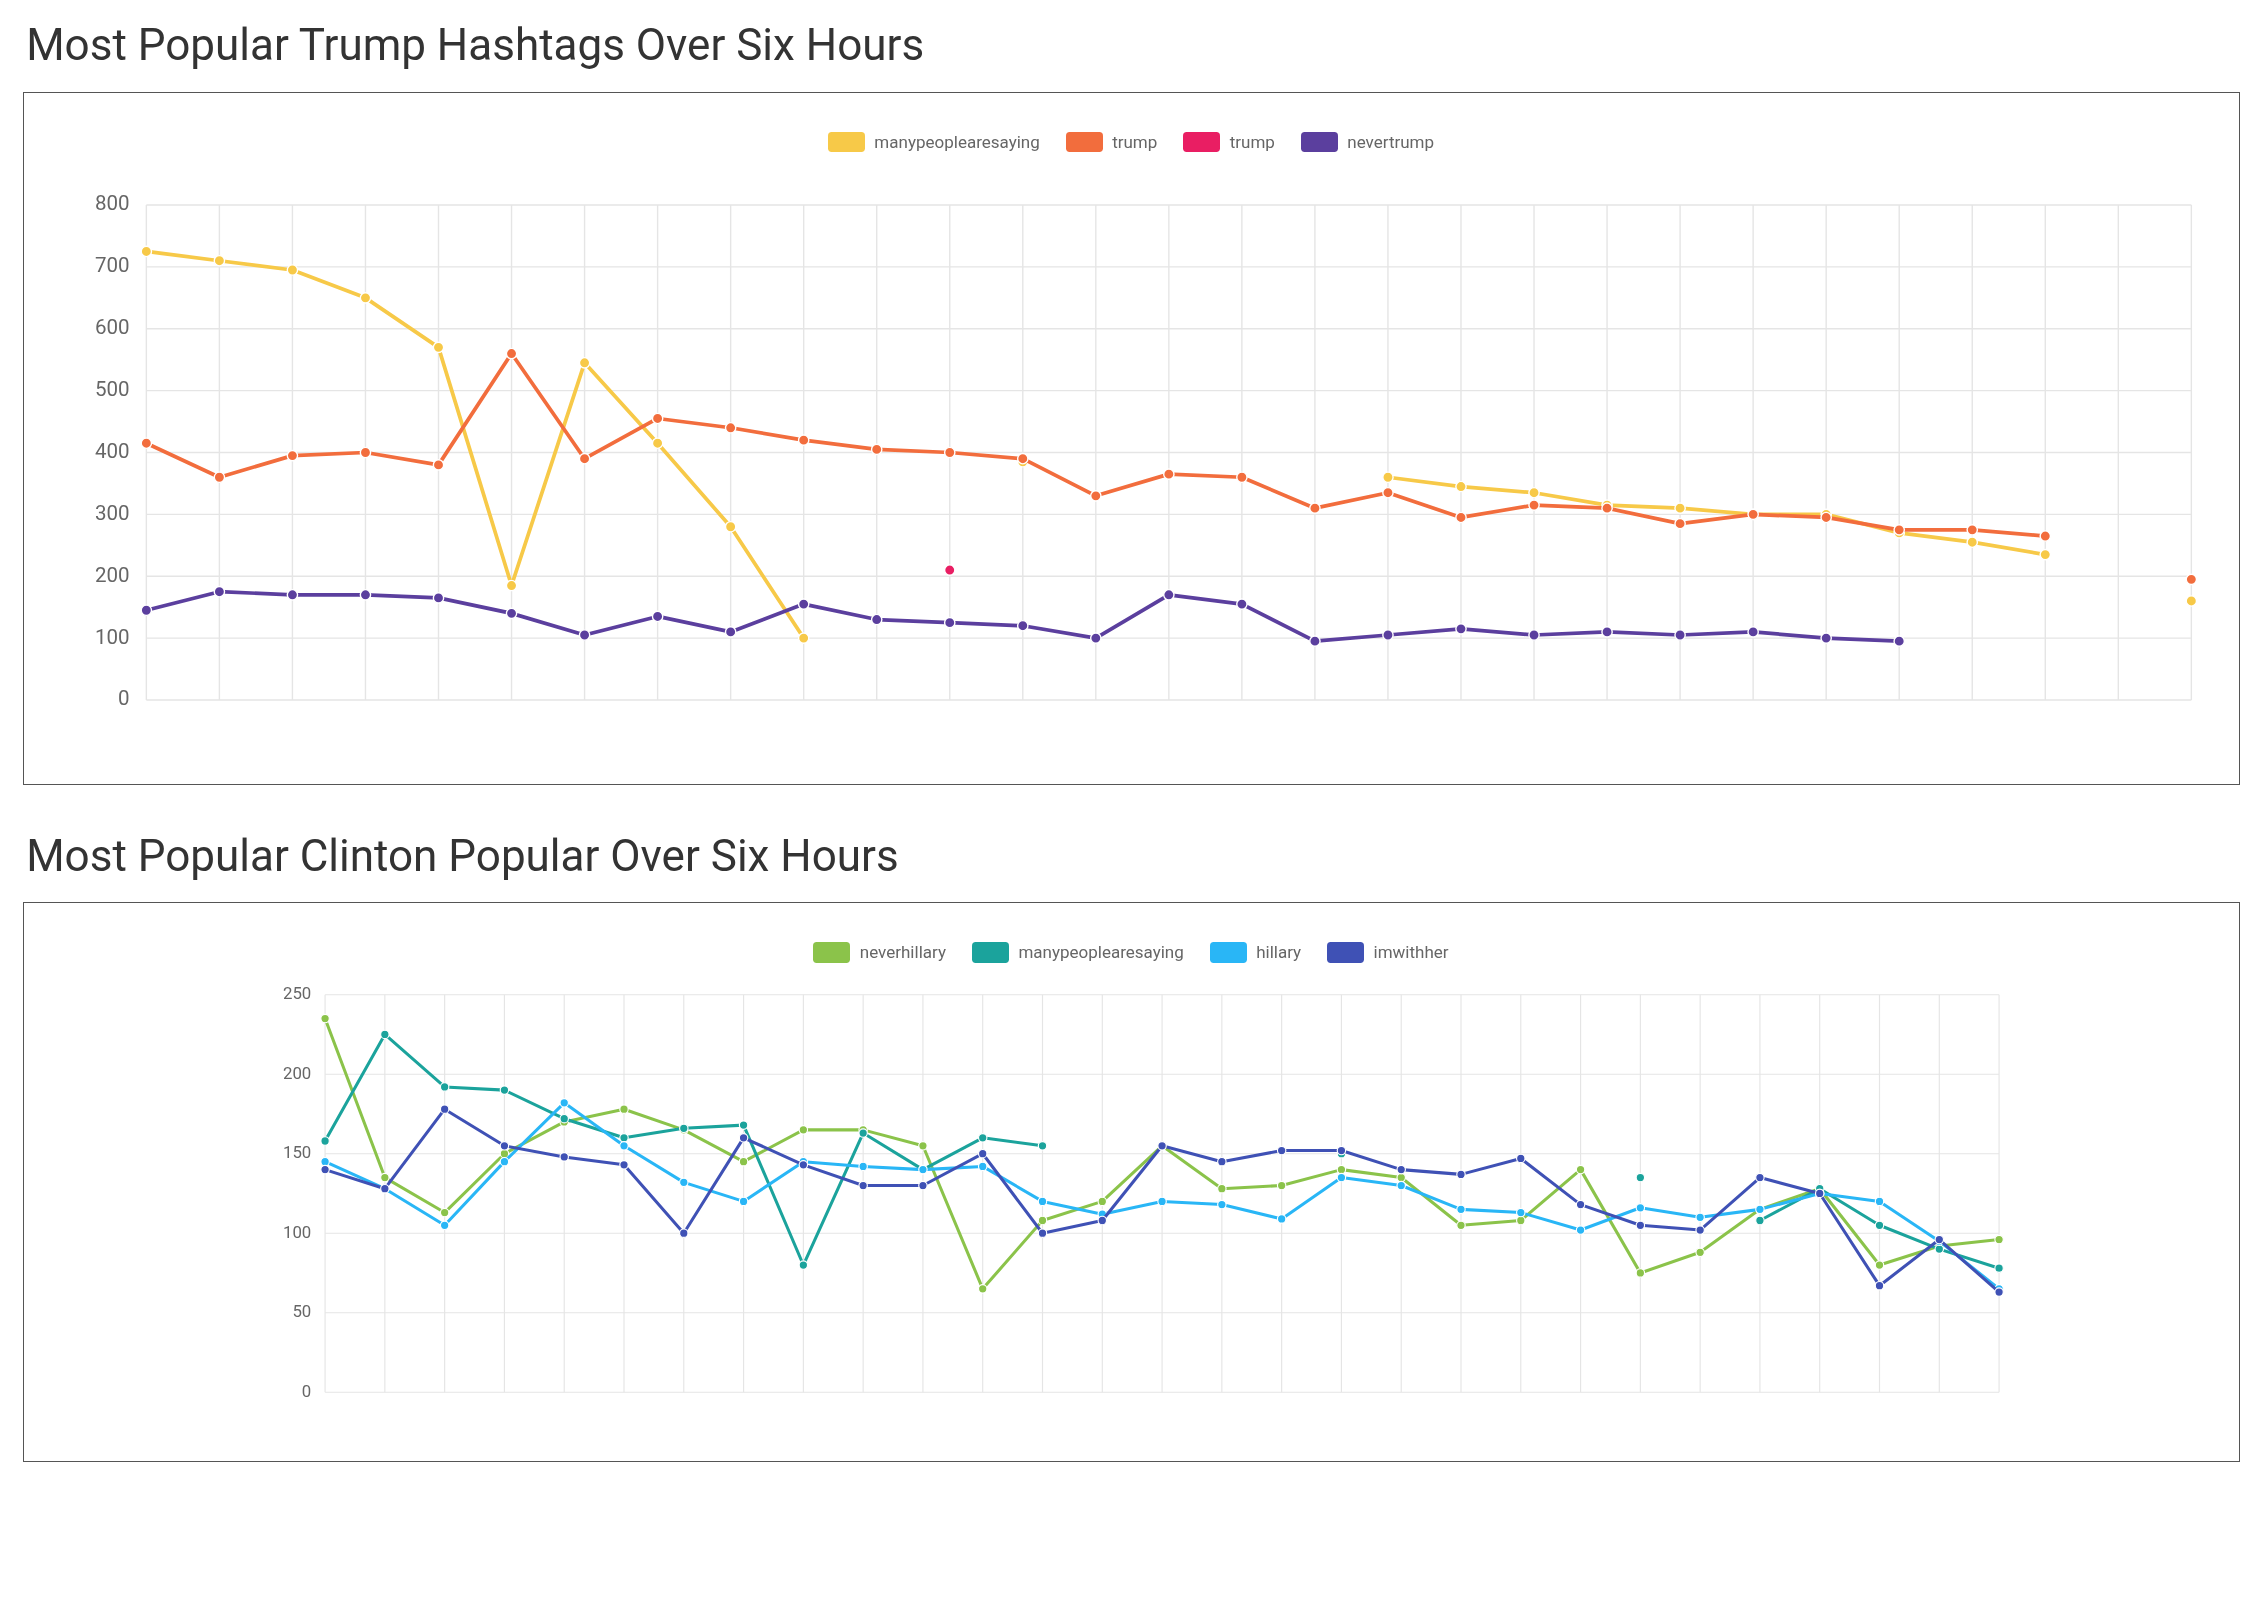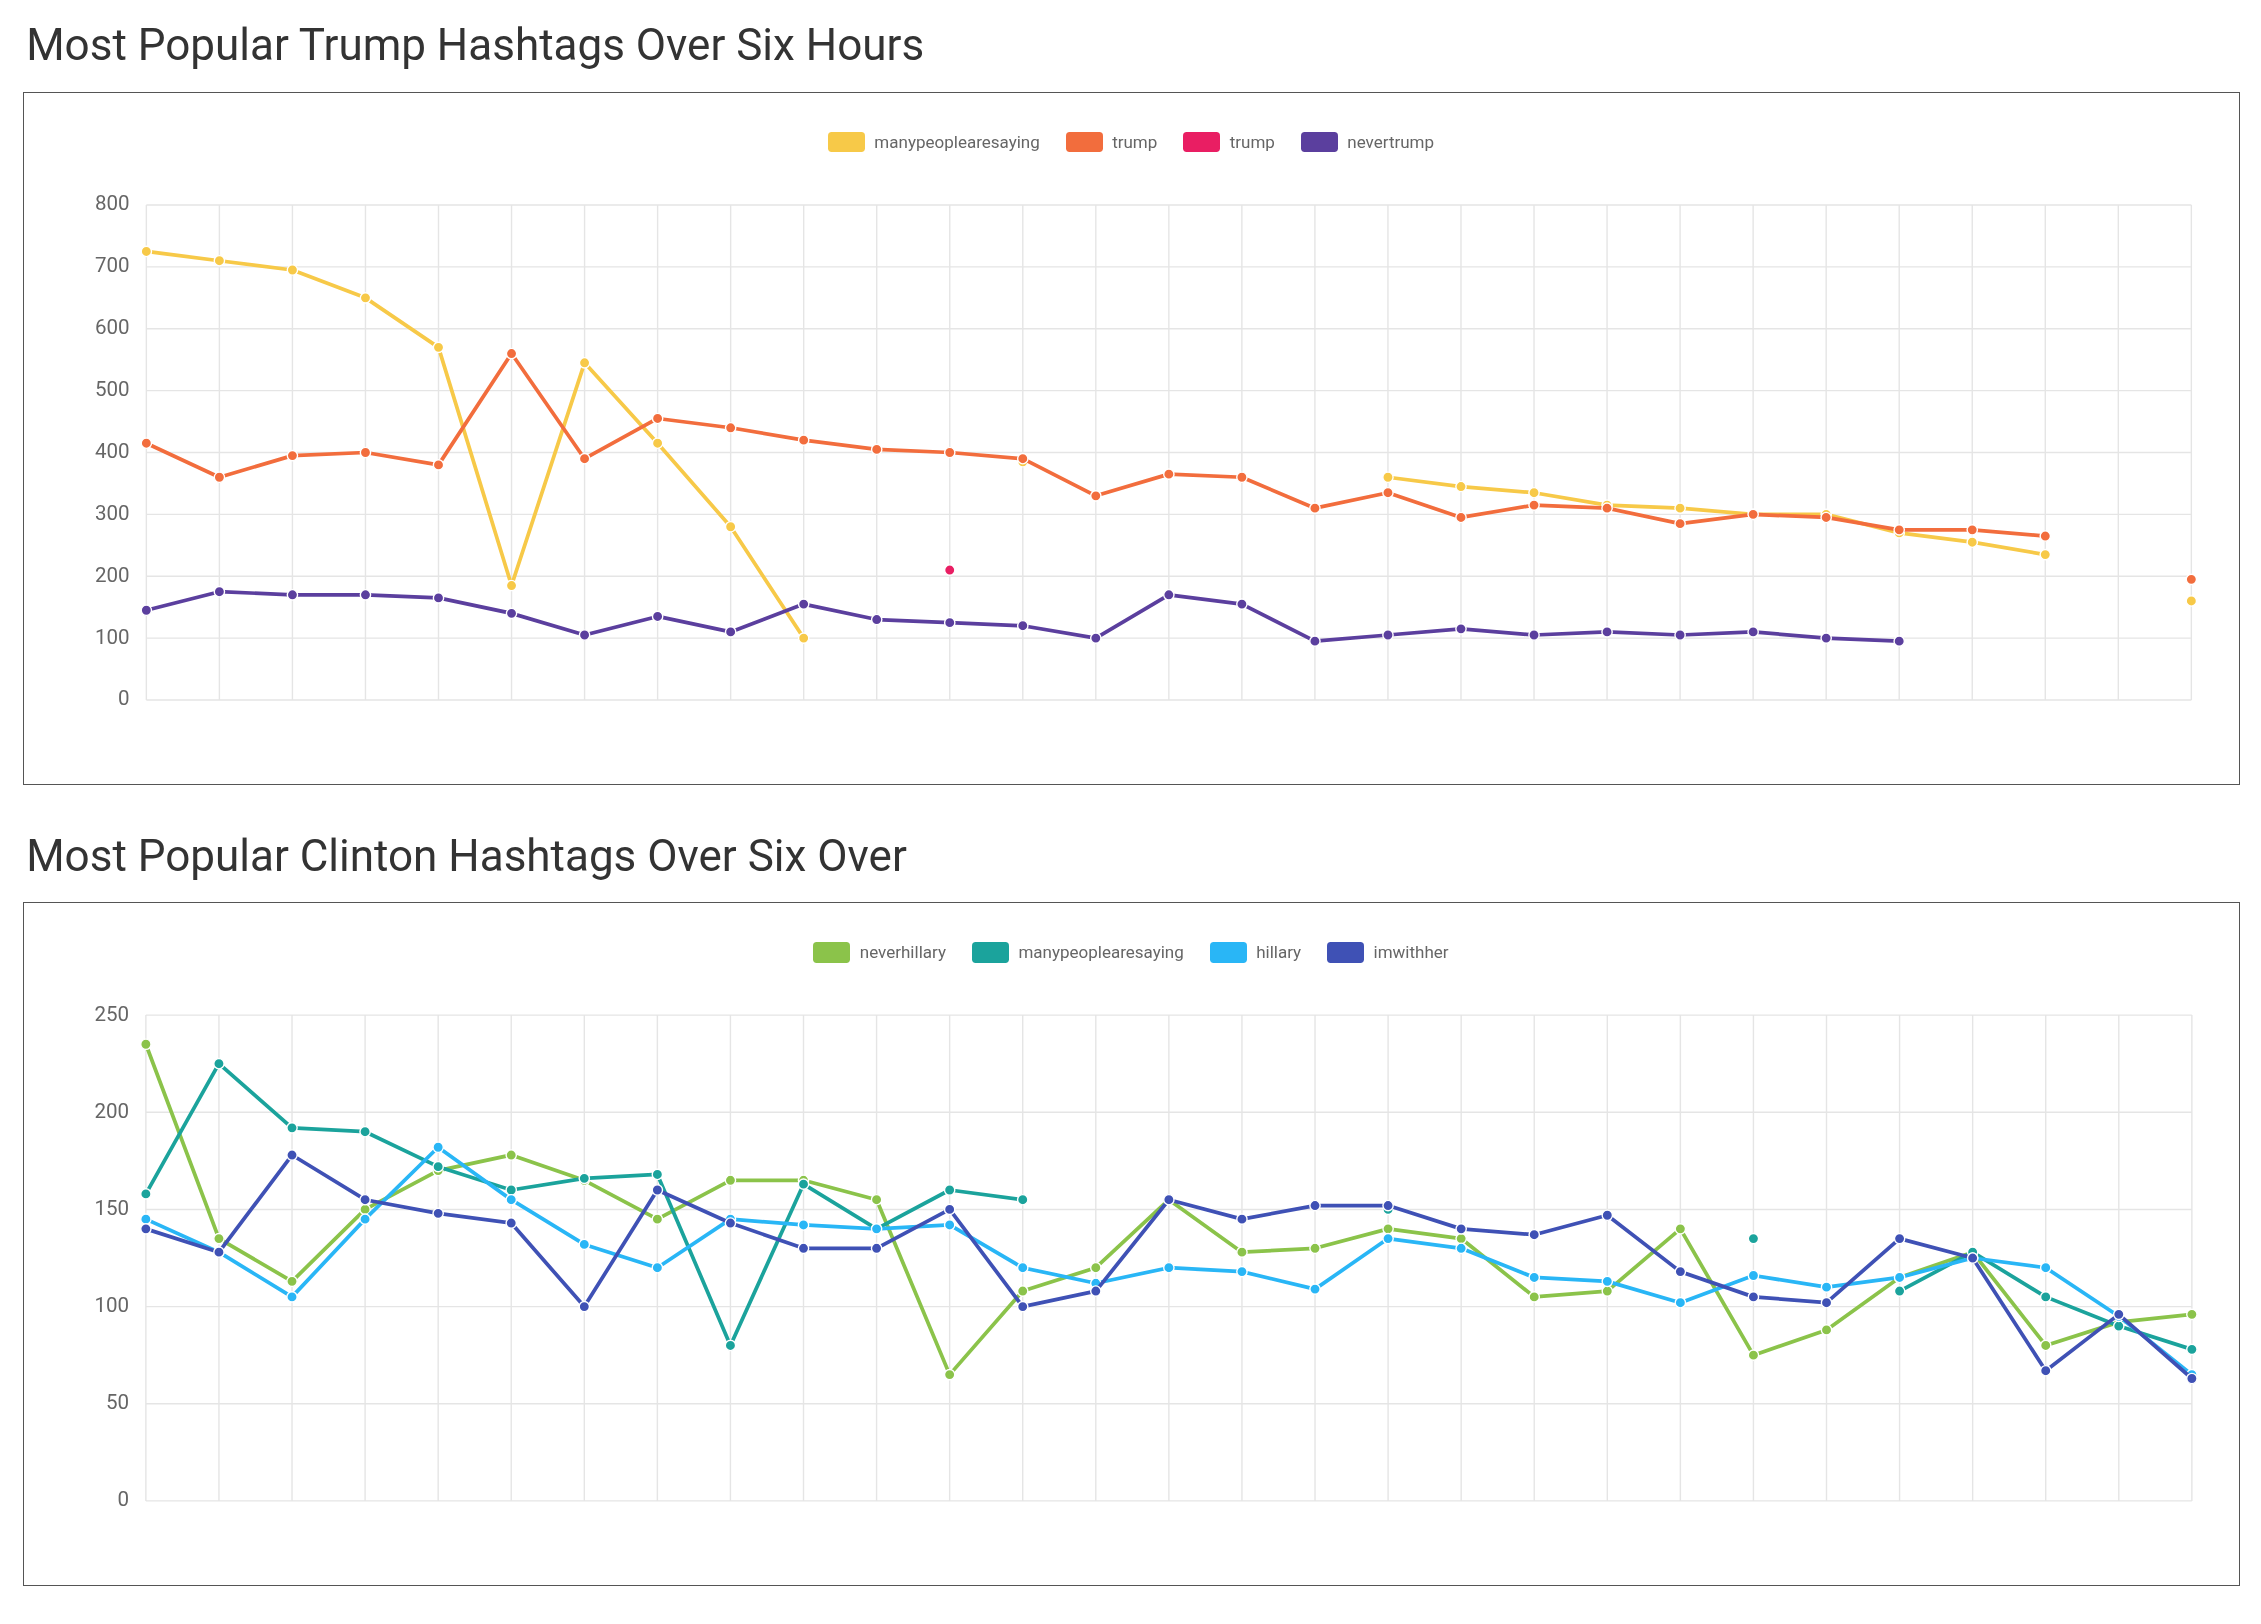--- a/index.html
+++ b/index.html
@@ -225,22 +225,22 @@
               <circle cx="1684.2857142857142" cy="577.125" r="5.5" fill="#5b3f9e" class="series-point"></circle>
               <circle cx="1762.5" cy="580.4375" r="5.5" fill="#5b3f9e" class="series-point"></circle>
               <circle cx="1840.7142857142858" cy="577.125" r="5.5" fill="#5b3f9e" class="series-point"></circle>
               <circle cx="1918.9285714285713" cy="583.75" r="5.5" fill="#5b3f9e" class="series-point"></circle>
               <circle cx="1997.142857142857" cy="587.0625" r="5.5" fill="#5b3f9e" class="series-point"></circle>
             </svg>
           </div>
         </div>
       </div>
       <div class="chart-block">
-        <h2 class="chart-title">Most Popular Clinton Hashtags Over Six Over</h2>
-        <div class="chart-frame" style="height:684px;">
+        <h2 class="chart-title">Most Popular Clinton Popular Over Six Hours</h2>
+        <div class="chart-frame" style="height:560px;">
           <div class="legend"><span class="legend-item">
               <span class="legend-swatch" style="background:#8bc34a;"></span>
               <span>neverhillary</span>
             </span><span class="legend-item">
               <span class="legend-swatch" style="background:#1ba39c;"></span>
               <span>manypeoplearesaying</span>
             </span><span class="legend-item">
               <span class="legend-swatch" style="background:#29b6f6;"></span>
               <span>hillary</span>
             </span><span class="legend-item">

